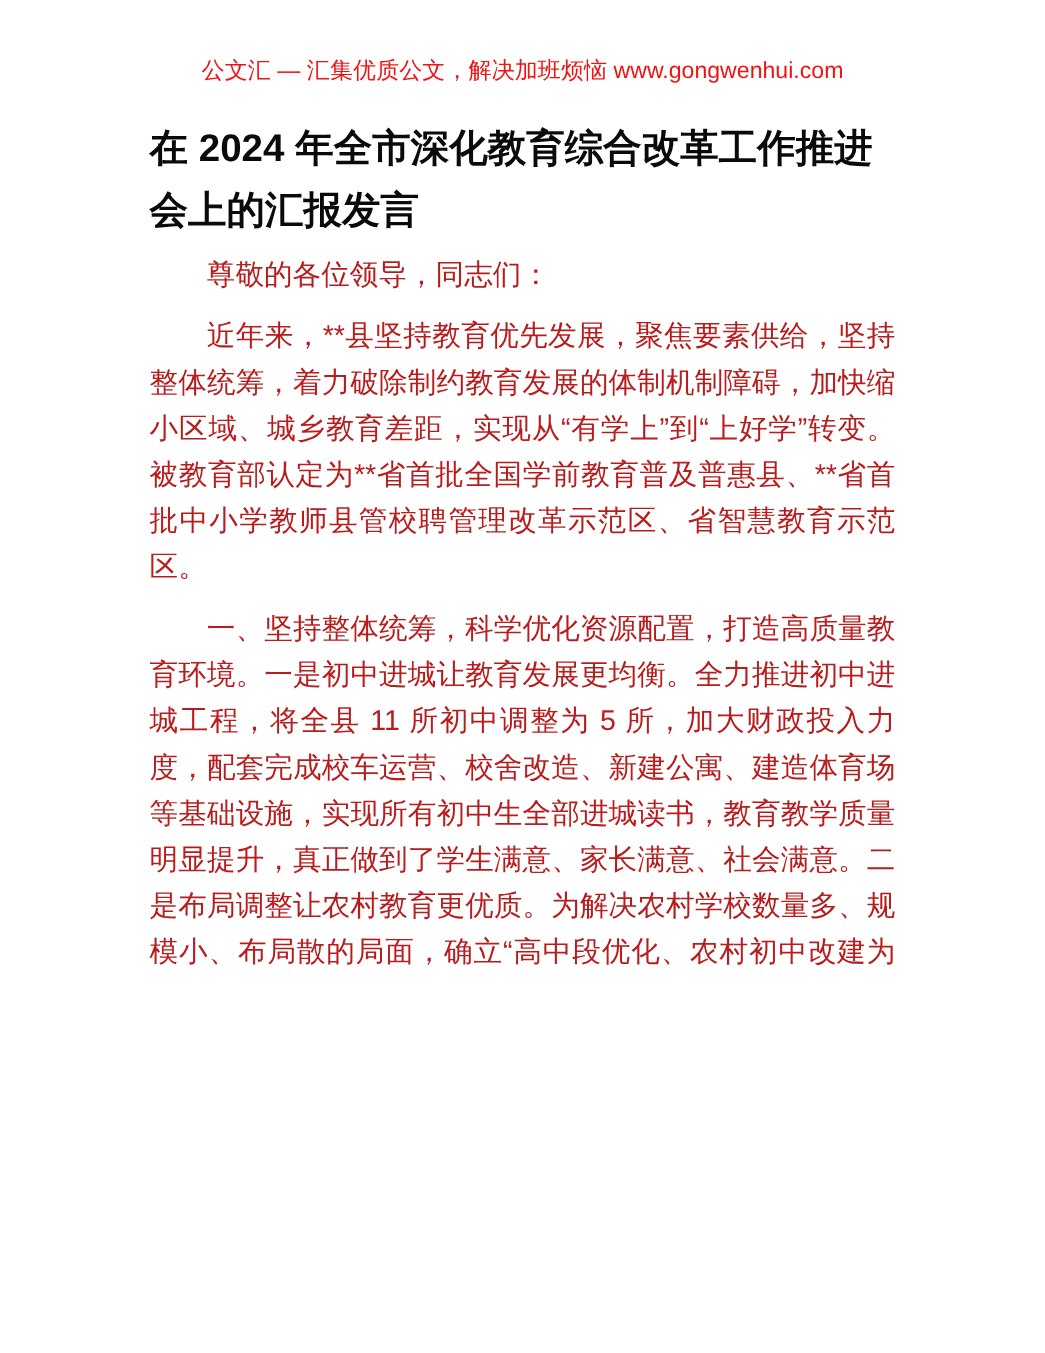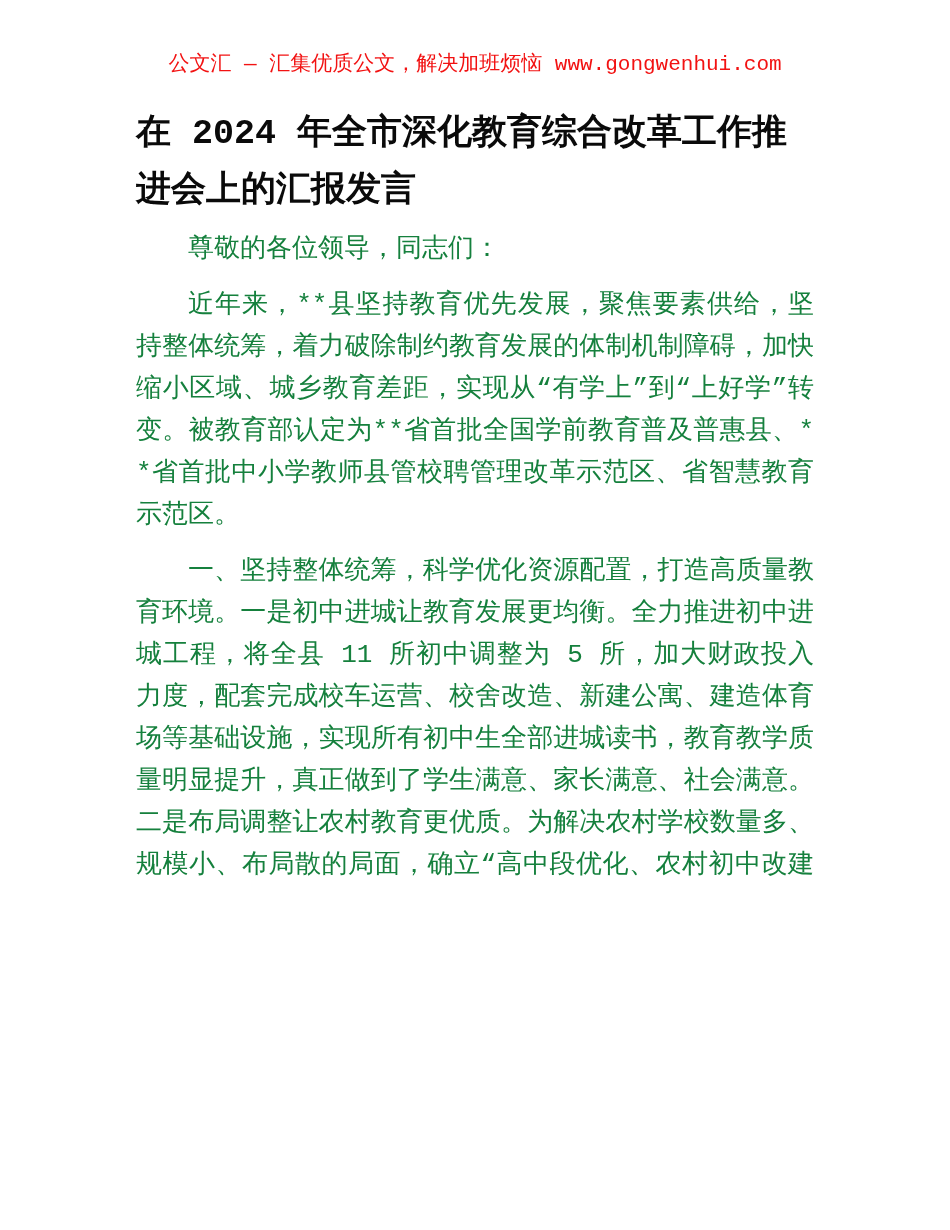--- a/index.html
+++ b/index.html
@@ -8,21 +8,21 @@
     background: #ffffff;
   }
   .page {
     position: relative;
     width: 950px;
     height: 889px;
     box-sizing: border-box;
     background: #ffffff;
     padding: 50px 136px 0 136px;
     overflow: hidden;
-    font-family: Liberation Mono, monospace;
+    font-family: Liberation Sans, sans-serif;
     color: #111111;
   }
   .watermark {
     text-align: center;
     font-size: 21px;
     line-height: 30px;
     white-space: nowrap;
     font-weight: 400;
   }
   .doc-title {
@@ -35,21 +35,21 @@
   }
   .doc-body {
     margin-top: 8px;
   }
   .doc-body p {
     margin: 0 0 14px 0;
     font-size: 26px;
     line-height: 42px;
     text-indent: 2em;
     text-align: justify;
-    color: #15803d;
+    color: #b91c1c;
     word-break: break-all;
   }
 </style>
 </head>
 <body>
 
 <div class="page" style="color: rgb(10, 10, 10);">
 
   <div class="watermark" style="color: rgb(242, 18, 18);">公文汇 — 汇集优质公文，解决加班烦恼 www.gongwenhui.com</div>
 

